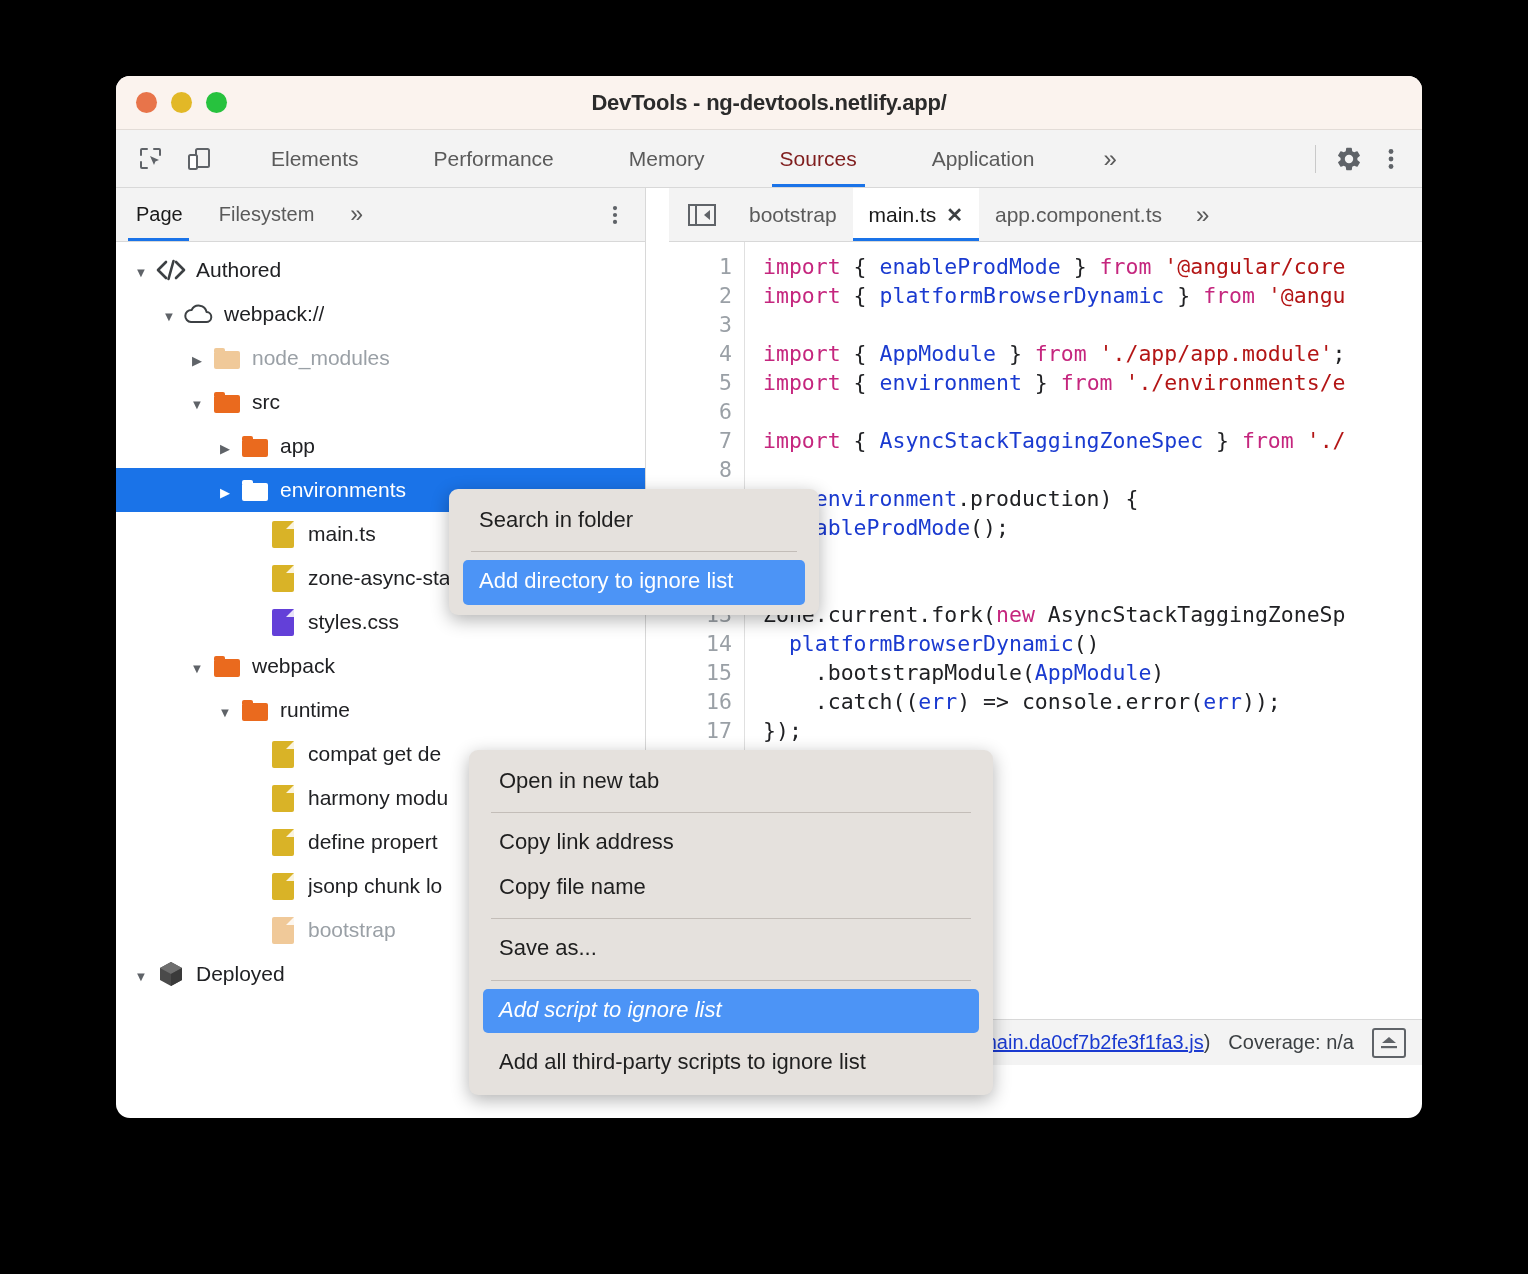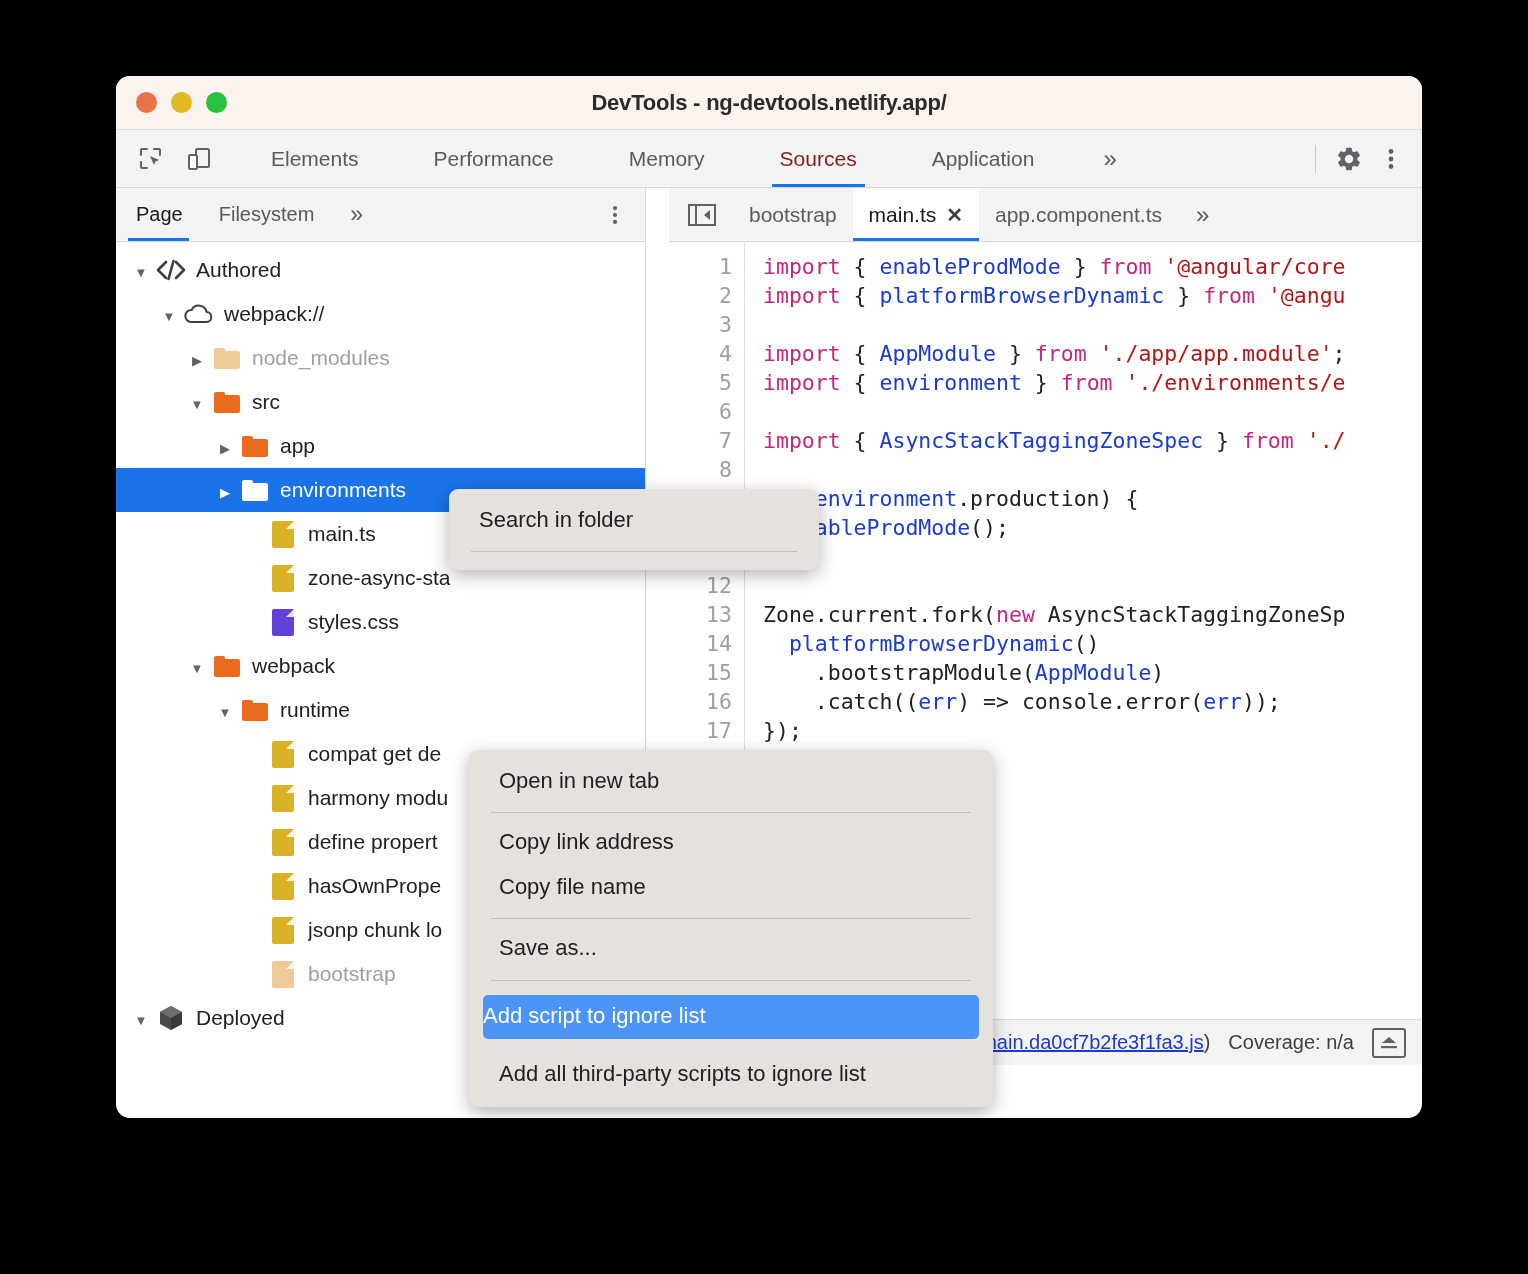--- a/index.html
+++ b/index.html
@@ -231,21 +231,21 @@
     padding: 8px 22px 10px 30px;
     white-space: nowrap;
     line-height: 1.2;
   }
   .ctxitem.hl { background: #4c94f6; color: #fff; }
   .ctxsep { height: 1px; background: #c3bdb8; margin: 8px 22px; }
 
   #ctx1 { left: 333px; top: 413px; width: 370px; }
   #ctx1 .ctxitem.hl { margin: 0 14px; border-radius: 5px; padding-left: 16px; }
   #ctx2 { left: 353px; top: 674px; width: 524px; }
-  #ctx2 .ctxitem.hl { margin: 14px 14px; border-radius: 5px; padding-left: 0; }
+  #ctx2 .ctxitem.hl { margin: 8px 14px; border-radius: 5px; padding-left: 16px; font-style: italic; }
 </style>
 </head>
 <body>
 
 <div class="stage">
   <div class="window">
 
     <div class="titlebar">
       <div class="traffic">
         <div class="dot red"></div>
@@ -441,28 +441,20 @@
               </span>
               <span class="tlabel">harmony modu</span>
             </div>
             <div class="trow">
               <span style="display:inline-block;width:124px;flex:none"></span>
               <span class="tw"><span class="arrow"></span></span>
               <span class="ticon">
                 <span class="file" style="background:#d9b327"></span>
               </span>
               <span class="tlabel">define propert</span>
-            </div>
-            <div class="trow">
-              <span style="display:inline-block;width:124px;flex:none"></span>
-              <span class="tw"><span class="arrow"></span></span>
-              <span class="ticon">
-                <span class="file" style="background:#d9b327"></span>
-              </span>
-              <span class="tlabel">hasOwnPrope</span>
             </div>
             <div class="trow">
               <span style="display:inline-block;width:124px;flex:none"></span>
               <span class="tw"><span class="arrow"></span></span>
               <span class="ticon">
                 <span class="file" style="background:#d9b327"></span>
               </span>
               <span class="tlabel">jsonp chunk lo</span>
             </div>
             <div class="trow dim">
@@ -544,20 +536,21 @@
               <rect x="3" y="12" width="16" height="2.2" fill="#5f6368"></rect>
             </svg>
           </div>
         </div>
       </div>
     </div>
 
     <div class="ctxmenu" id="ctx1">
         <div class="ctxitem">Search in folder</div>
         <div class="ctxsep"></div>
+        <div class="ctxitem hl">Add directory to ignore list</div>
       </div>
 
     <div class="ctxmenu" id="ctx2">
         <div class="ctxitem">Open in new tab</div>
         <div class="ctxsep"></div>
         <div class="ctxitem">Copy link address</div>
         <div class="ctxitem">Copy file name</div>
         <div class="ctxsep"></div>
         <div class="ctxitem">Save as...</div>
         <div class="ctxsep"></div>

